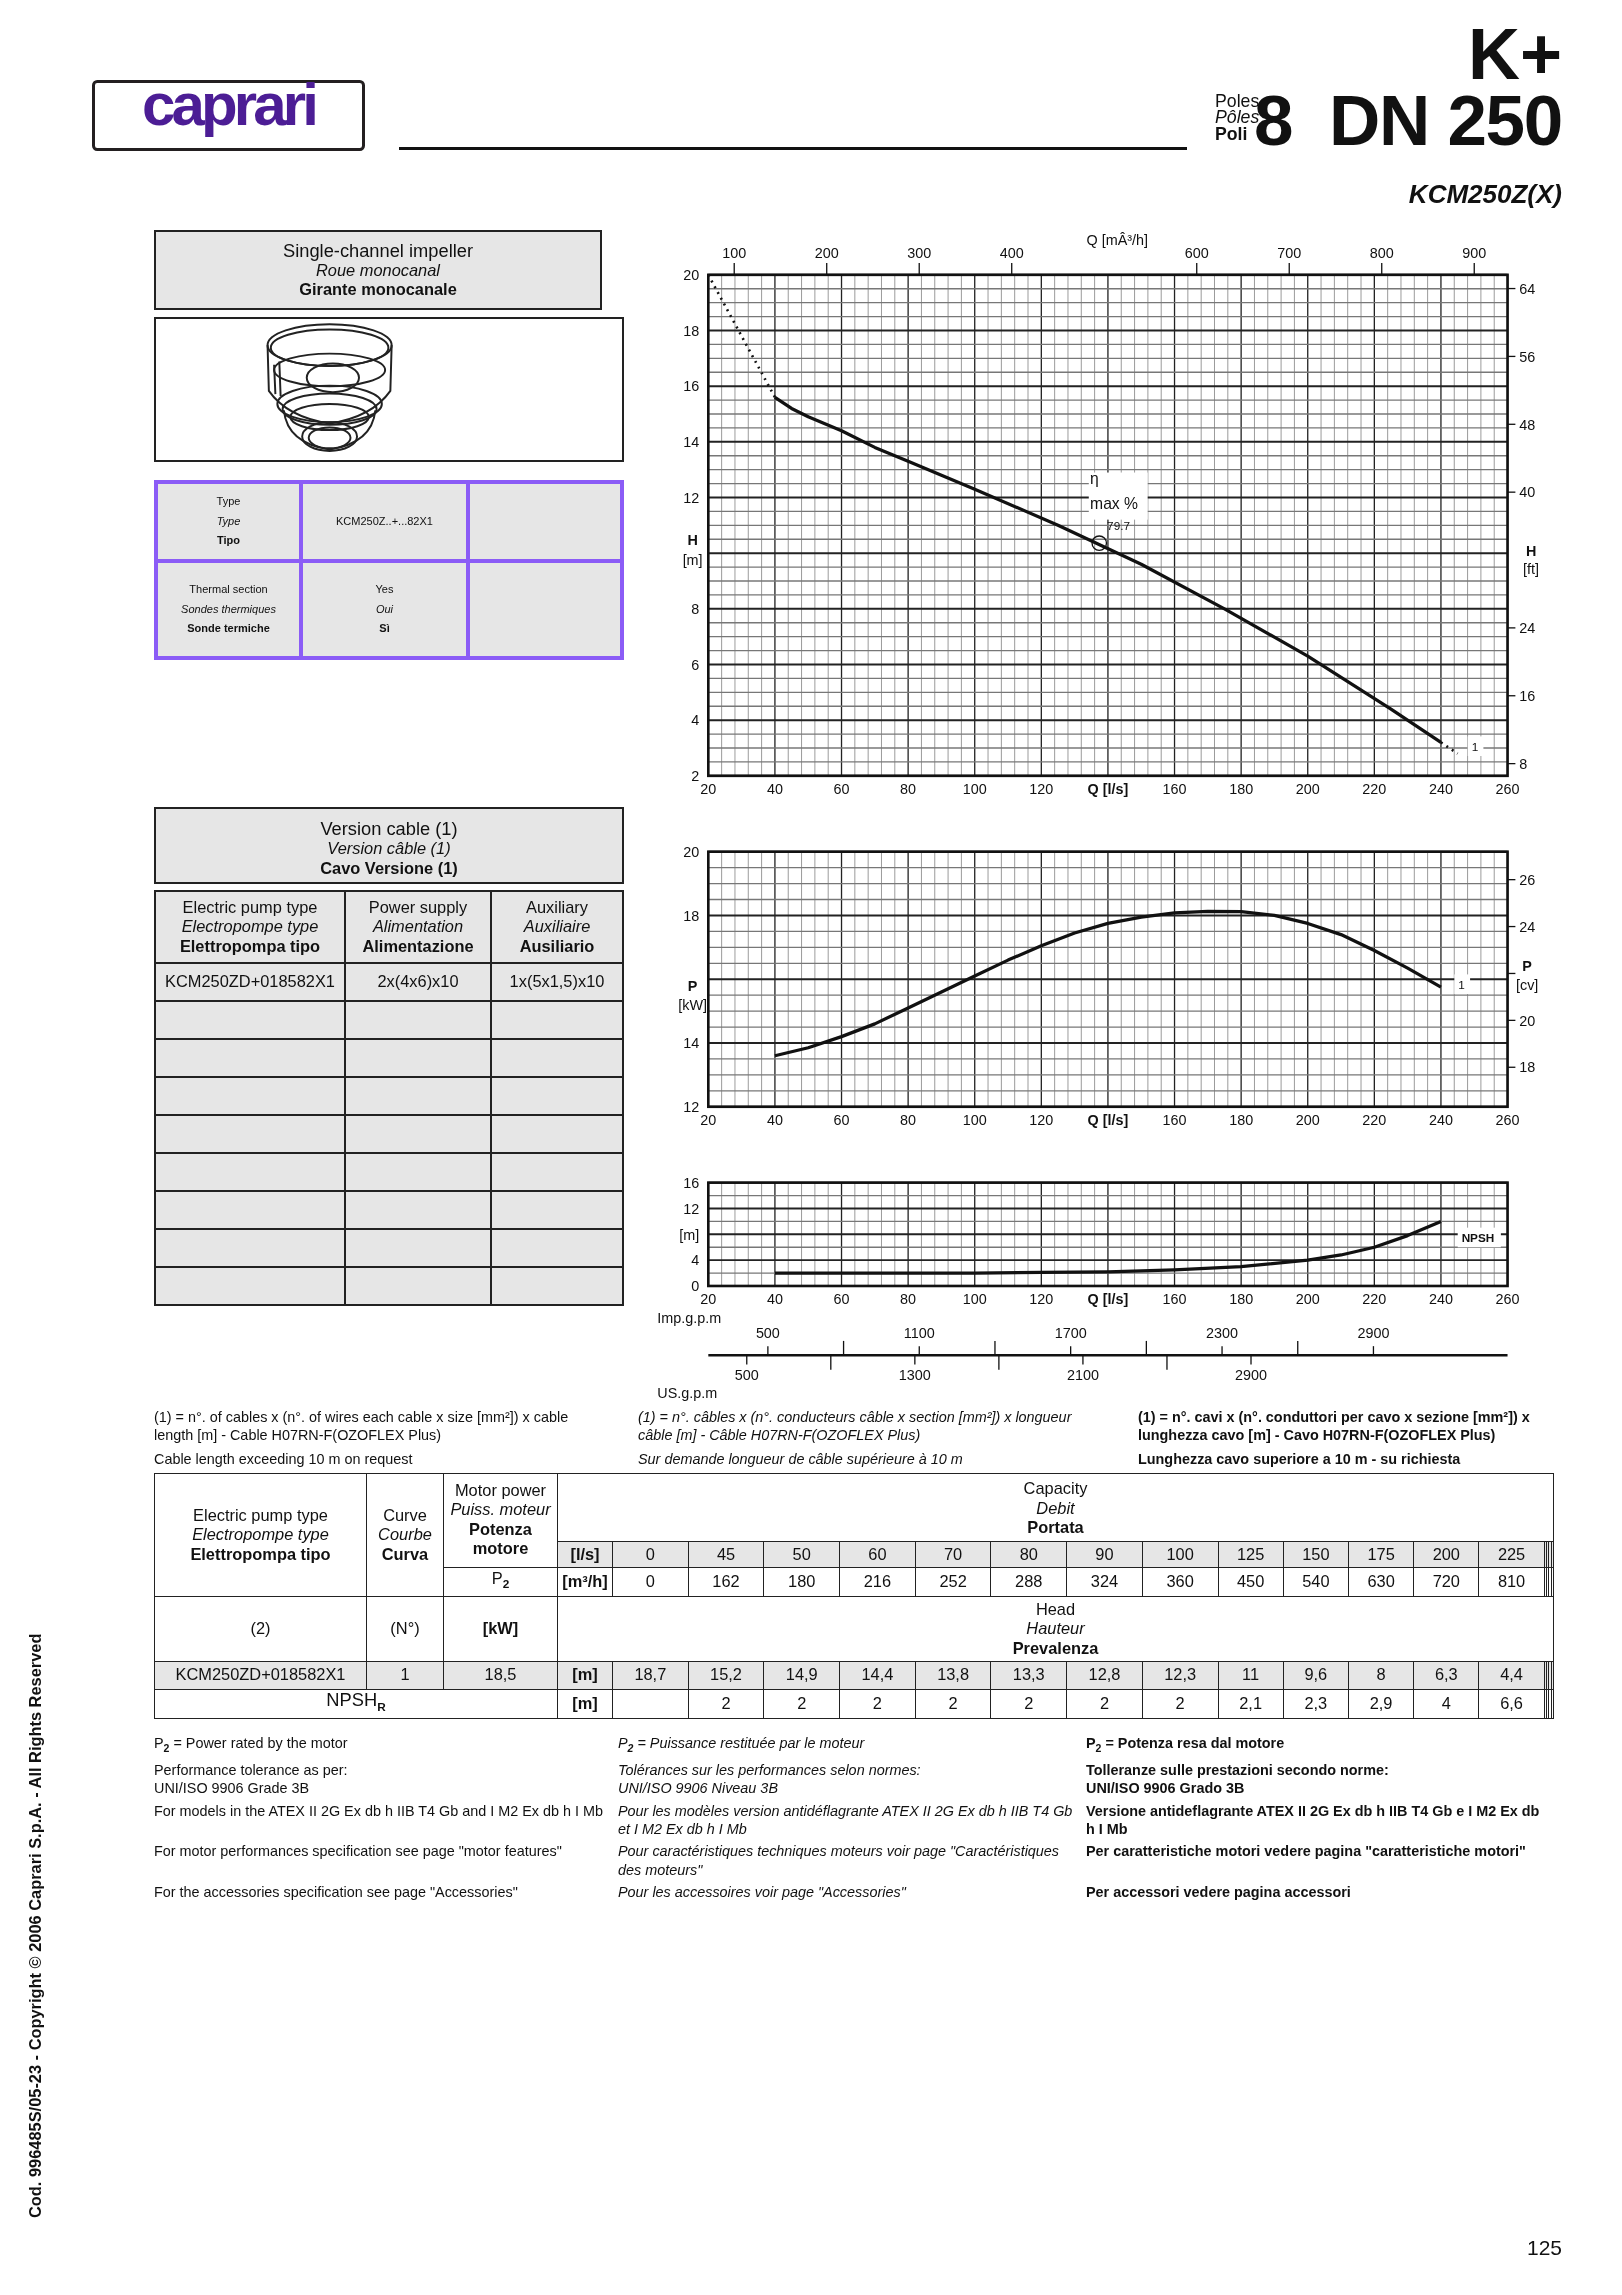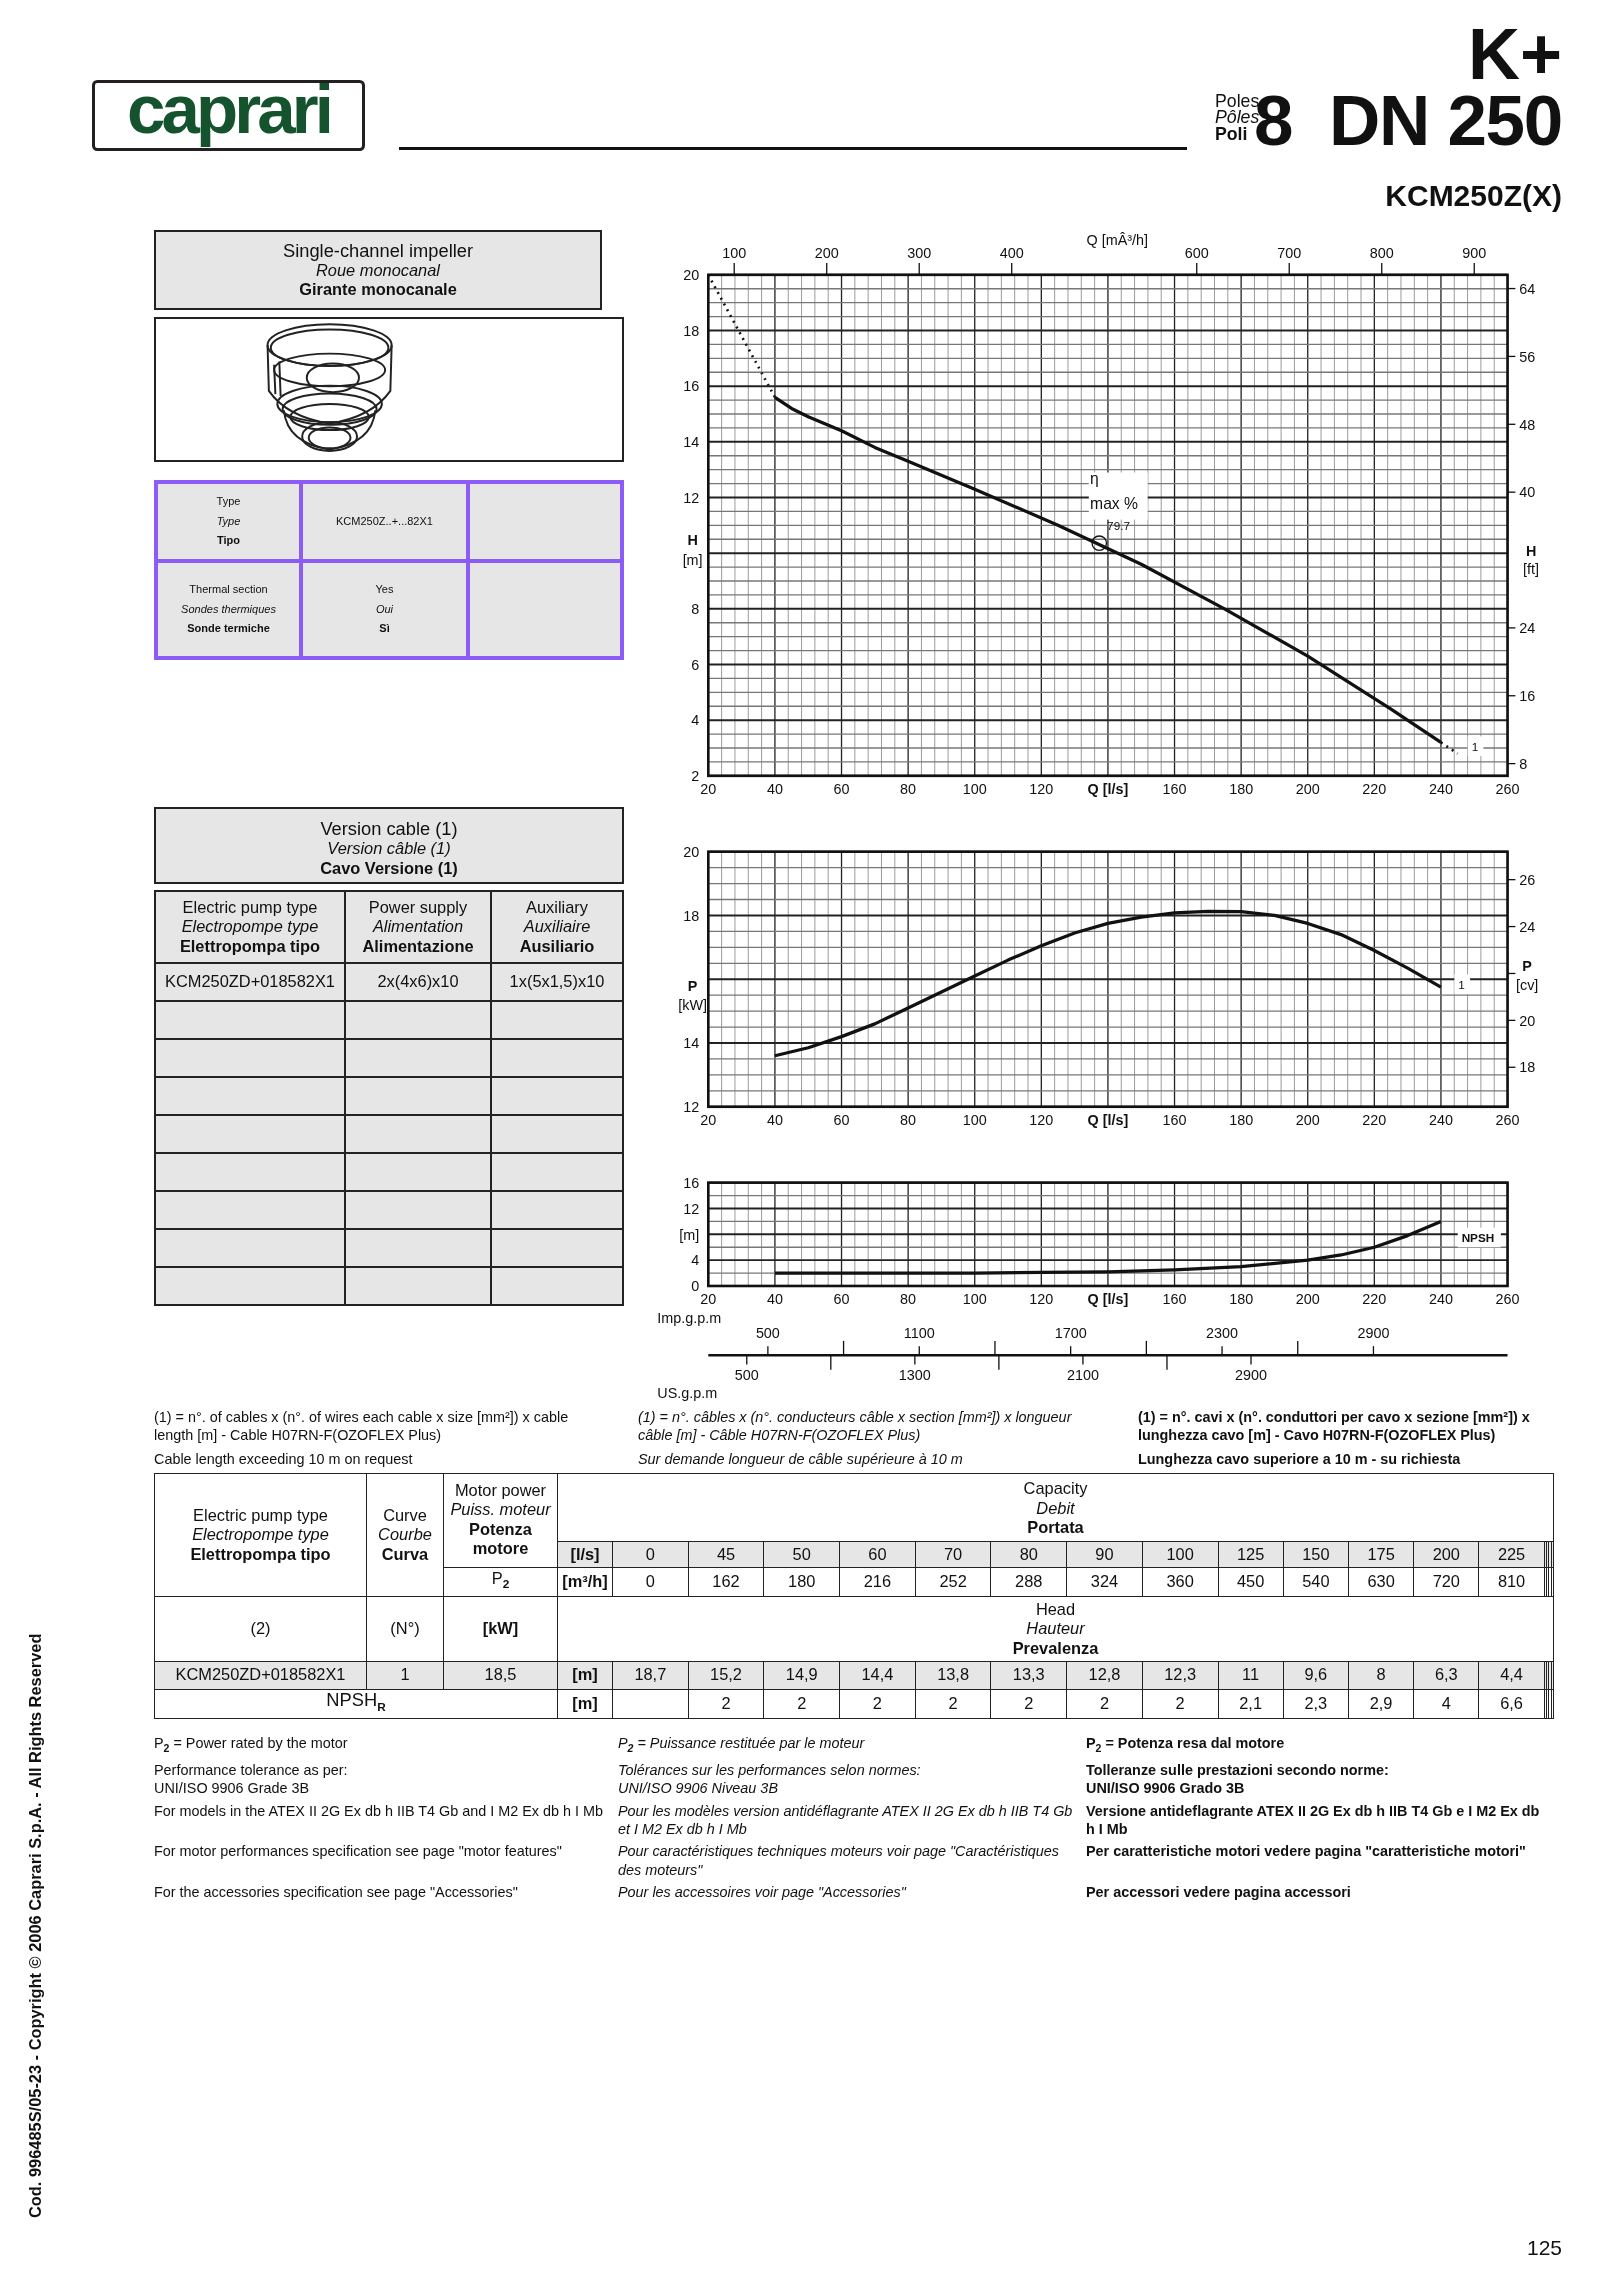--- a/index.html
+++ b/index.html
@@ -1,24 +1,24 @@
 <!DOCTYPE html>
 <html style="font-size:10.5px"><head>
 <meta charset="utf-8">
 <style>
   html,body{margin:0;padding:0;background:#fff;}
   body{width:1622px;height:2295px;position:relative;overflow:hidden;color:#111;font-family:"Liberation Sans",sans-serif;}
   .abs{position:absolute;}
   .logo{left:92px;top:80px;width:273px;height:71px;border:3.9px solid #231f20;border-radius:5.2px;box-sizing:border-box;}
-  .logo span{position:absolute;left:0;right:0;top:-7.9px;text-align:center;font-family:"Liberation Sans",sans-serif;font-weight:bold;font-size:69px;letter-spacing:-3.9px;color:#14532d;line-height:1;}
+  .logo span{position:absolute;left:0;right:0;top:-7.9px;text-align:center;font-family:"Liberation Sans",sans-serif;font-weight:bold;font-size:60px;letter-spacing:-3.9px;color:#4c1d95;line-height:1;}
   .hdr-line{left:399px;top:147px;width:788px;height:3.3px;background:#111;}
   .series{right:60px;top:18.3px;font-size:72px;font-weight:bold;line-height:1;}
   .poles{left:1215px;top:93px;font-size:17.7px;line-height:16.4px;}
   .dn{right:60px;top:85px;font-size:71px;font-weight:bold;line-height:1;letter-spacing:-1.3px;}
-  .model{right:60px;top:181px;font-size:30px;font-weight:bold;line-height:1;}
+  .model{right:60px;top:181px;font-size:26px;font-weight:bold;line-height:1;font-style:italic;}
   .box{border:2px solid #222;box-sizing:border-box;background:#e6e6e6;}
   .tri{text-align:center;font-size:16.4px;line-height:19.6px;}
   .tri .it{font-style:italic;}
   .tri .b{font-weight:bold;}
   table{border-collapse:collapse;}
   .spec td{border:4px solid #8b5cf6;background:#e6e6e6;text-align:center;vertical-align:middle;font-size:11px;line-height:19.6px;}
   .cable td{border:2px solid #222;background:#e6e6e6;text-align:center;vertical-align:middle;font-size:16.4px;line-height:19.6px;padding:0;}
   .perf td{border:1.3px solid #222;text-align:center;vertical-align:middle;font-size:16.4px;line-height:19.6px;padding:0;}
   .perf .g{background:#e6e6e6;}
   .note{font-size:14.4px;line-height:18.3px;}

